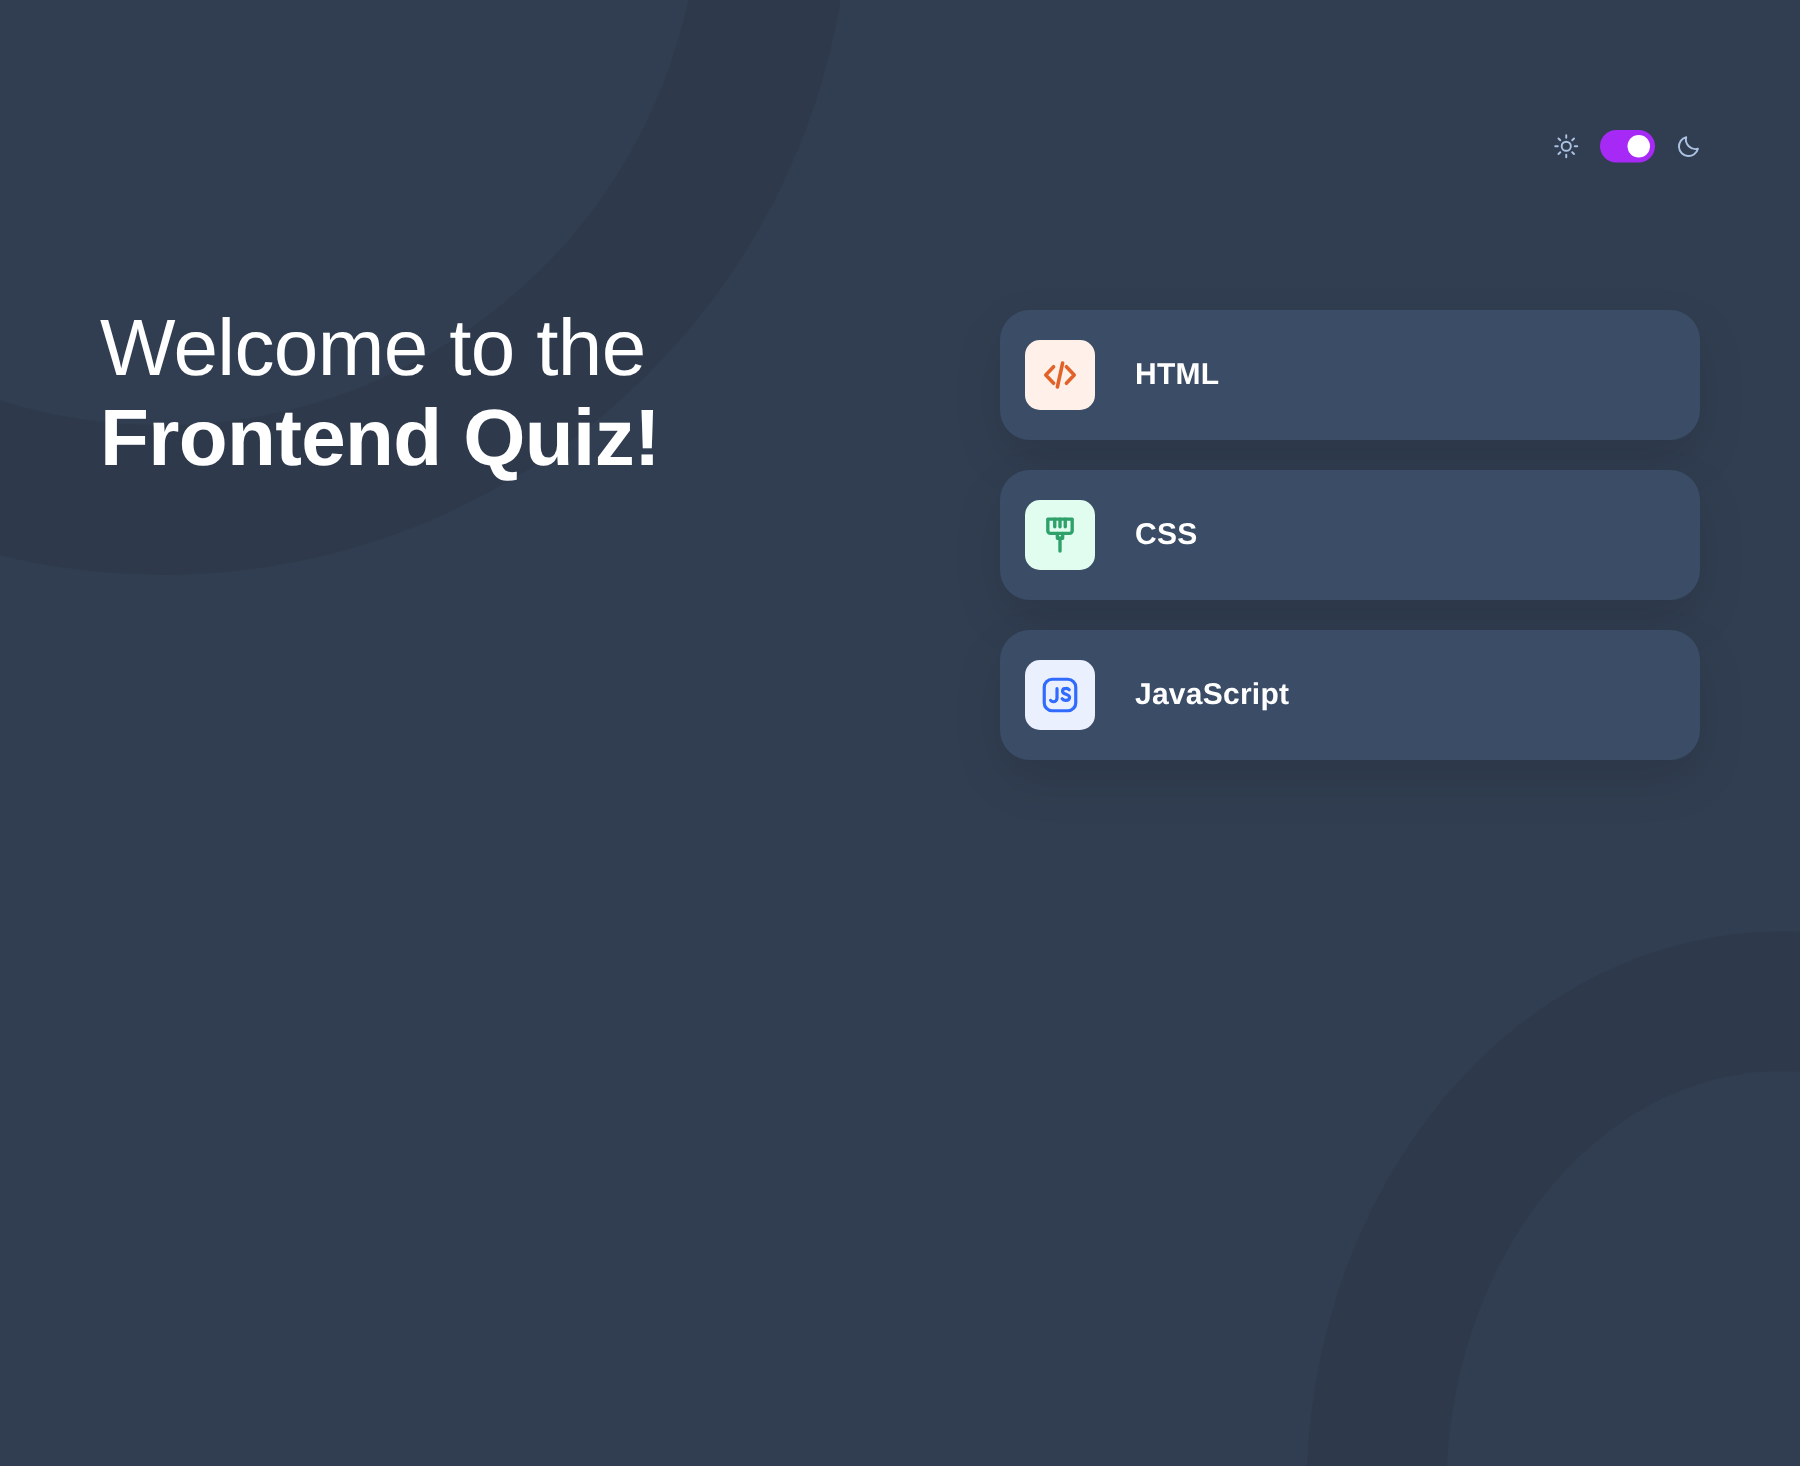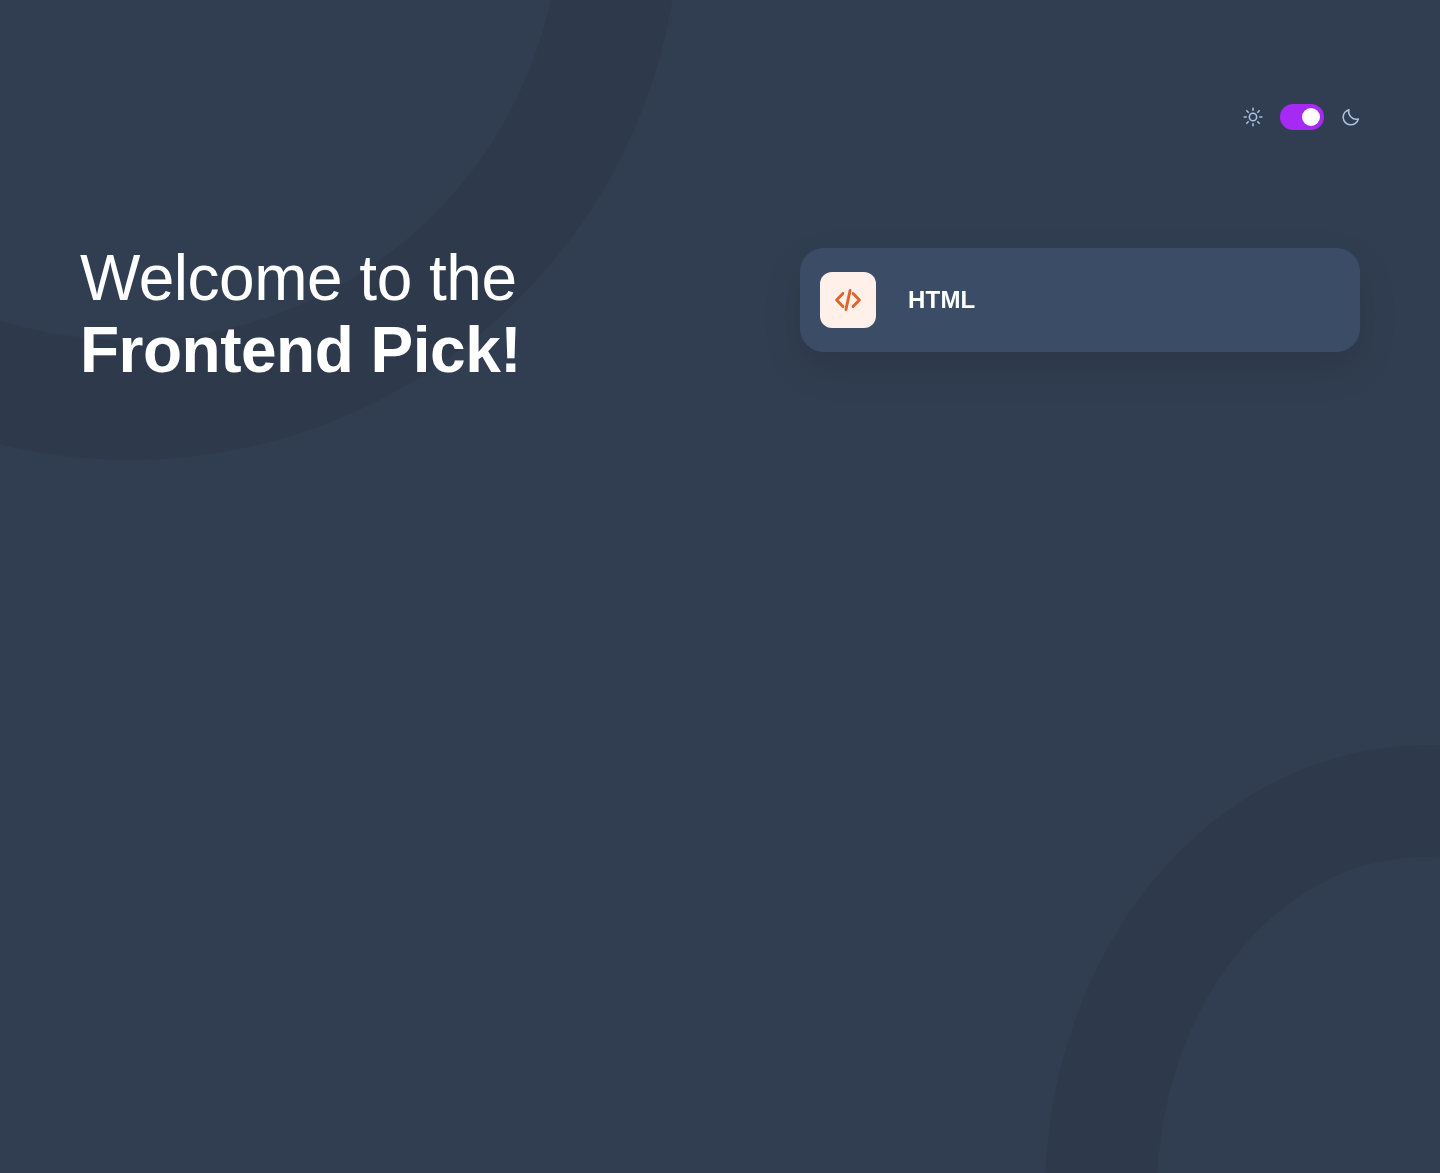--- a/index.html
+++ b/index.html
@@ -192,34 +192,55 @@
     <span class="theme-icon">
       <svg viewBox="0 0 24 24" fill="none" stroke="currentColor" stroke-width="1.7" stroke-linecap="round" stroke-linejoin="round">
         <path d="M20 14.2A8.4 8.4 0 0 1 9.8 4a8.4 8.4 0 1 0 10.2 10.2z"></path>
       </svg>
     </span>
   </div>
 
   <div class="intro">
     <h1>
       <span class="line1">Welcome to the</span>
-      <span class="line2">Frontend Pick!</span>
+      <span class="line2">Frontend Quiz!</span>
     </h1>
   </div>
 
   <div class="subject-list">
 
     <button class="subject-card">
       <span class="subject-icon" style="background:#FFF1E9;color:#E2632A;">
         <svg viewBox="0 0 24 24" fill="none" stroke="currentColor" stroke-width="1.9" stroke-linecap="round" stroke-linejoin="round">
           <path d="M8.6 7.6 4.4 12l4.2 4.4"></path>
           <path d="M15.4 7.6 19.6 12l-4.2 4.4"></path>
           <path d="M13.4 5.6 10.6 18.4"></path>
         </svg>
       </span>
       <span class="subject-label">HTML</span>
     </button>
 
-
+    <button class="subject-card">
+      <span class="subject-icon" style="background:#E0FDEF;color:#2FA16A;">
+        <svg viewBox="0 0 24 24" fill="none" stroke="currentColor" stroke-width="1.8" stroke-linecap="round" stroke-linejoin="round">
+          <path d="M5.5 3.5h13v6.2a1.4 1.4 0 0 1-1.4 1.4H6.9a1.4 1.4 0 0 1-1.4-1.4z"></path>
+          <path d="M9.2 3.5v4.1M12 3.5v4.1M14.8 3.5v4.1"></path>
+          <path d="M10.6 11.1v2.6h2.8v-2.6"></path>
+          <path d="M12 13.7v6.8"></path>
+        </svg>
+      </span>
+      <span class="subject-label">CSS</span>
+    </button>
+
+    <button class="subject-card">
+      <span class="subject-icon" style="background:#EBF0FF;color:#306AFF;">
+        <svg viewBox="0 0 24 24" fill="none" stroke="currentColor" stroke-width="1.7" stroke-linecap="round" stroke-linejoin="round">
+          <rect x="3.6" y="3.6" width="16.8" height="16.8" rx="4.2"></rect>
+          <path d="M10.4 8.6v5.1a1.9 1.9 0 0 1-1.9 1.9 1.9 1.9 0 0 1-1.5-0.75"></path>
+          <path d="M16.9 9.2a2.1 2.1 0 0 0-1.7-0.75c-1.1 0-1.85.6-1.85 1.5 0 2 3.75 1.25 3.75 3.3 0 1-.85 1.65-2 1.65a2.4 2.4 0 0 1-1.95-0.9"></path>
+        </svg>
+      </span>
+      <span class="subject-label">JavaScript</span>
+    </button>
 
 
   </div>
 </div>
 
 </body></html>

